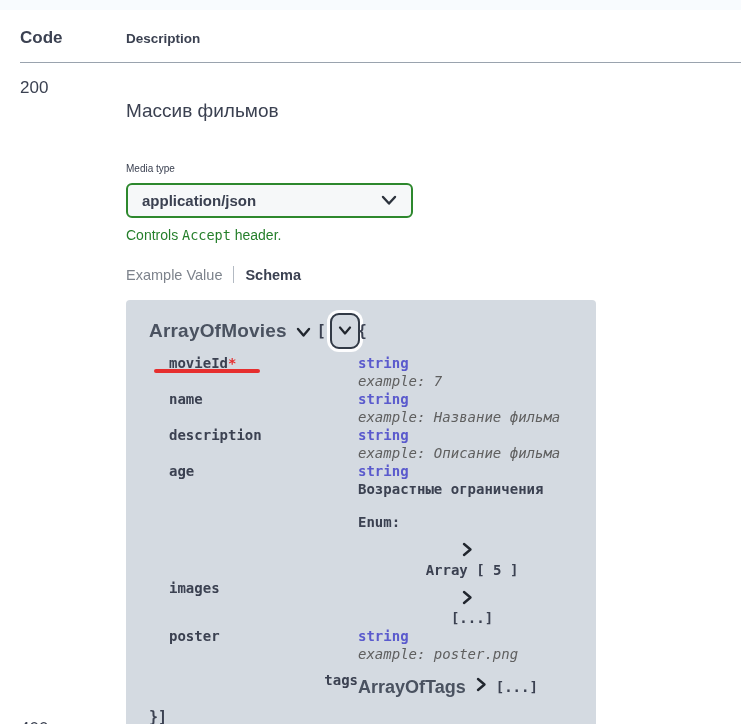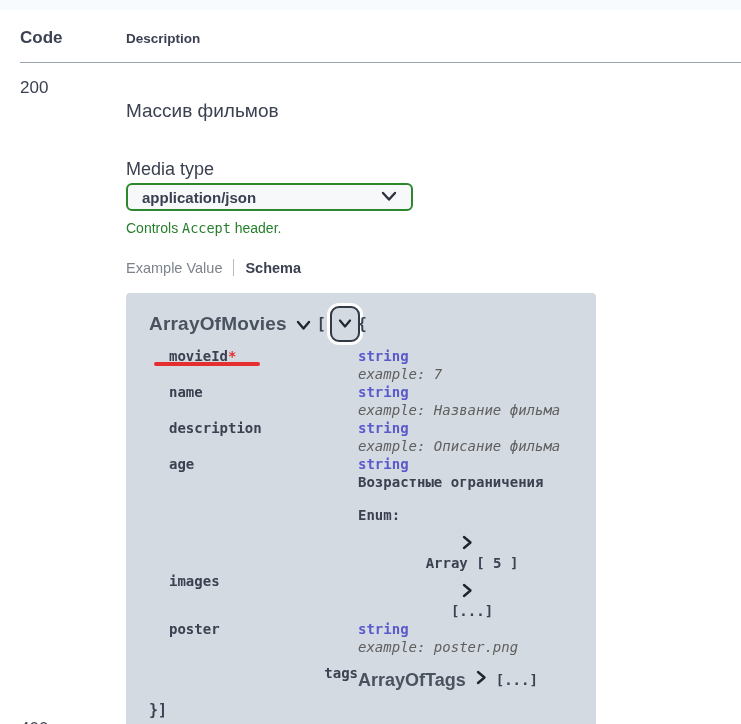--- a/index.html
+++ b/index.html
@@ -18,24 +18,24 @@
   }
   .th-code { font-size:17px; font-weight:bold; }
   .th-desc { font-size:13.5px; font-weight:bold; }
 
   .trow { display:grid; grid-template-columns:106px 1fr; padding:15px 0 0 20px; }
   .code-cell { font-size:17px; line-height:20px; }
   .desc-cell { padding-right:20px; }
 
   .resp-desc { margin-top:21px; font-size:19px; line-height:23px; }
 
-  .media-label { margin-top:39px; font-size:18px; line-height:16px; }
+  .media-label { margin-top:39px; font-size:10px; line-height:16px; }
 
   .mt-select {
-    margin-top:6px; width:287px; height:28px;
+    margin-top:6px; width:287px; height:35px;
     display:flex; align-items:center; justify-content:space-between;
     padding:0 14px; background:#f6f8f9;
     border:2px solid #2d882d; border-radius:6px; cursor:pointer;
   }
   .mt-select .sel-text { font-size:15px; font-weight:bold; }
   .chev { display:inline-block; }
 
   .accept-msg { margin-top:9px; font-size:14px; color:#257f2b; }
   .accept-msg code { font-family:"DejaVu Sans Mono", monospace; font-size:13.5px; }
 

